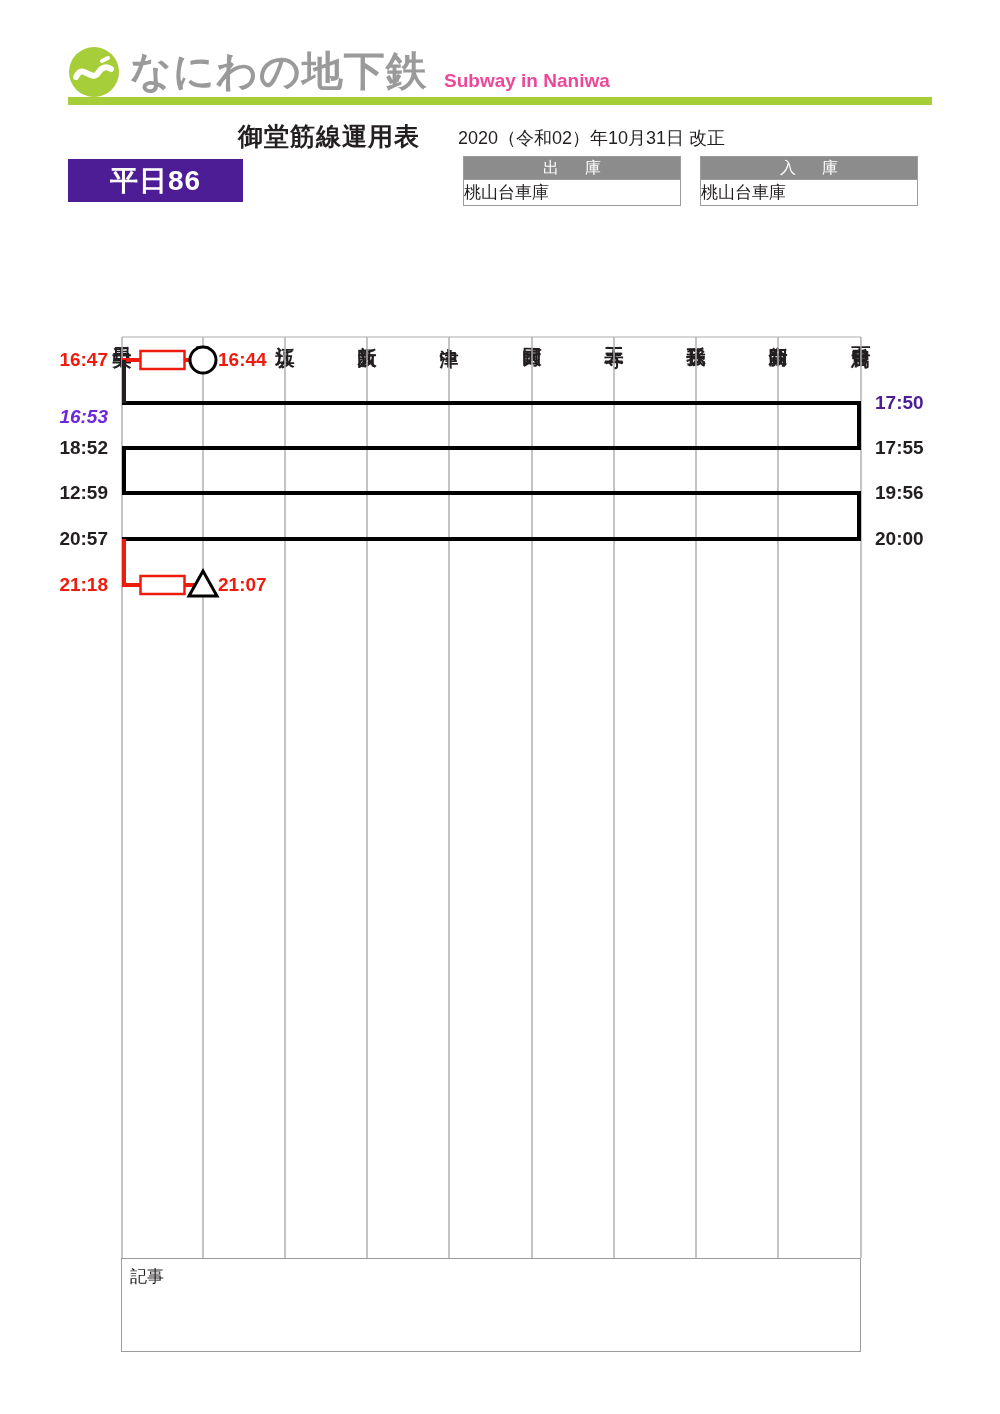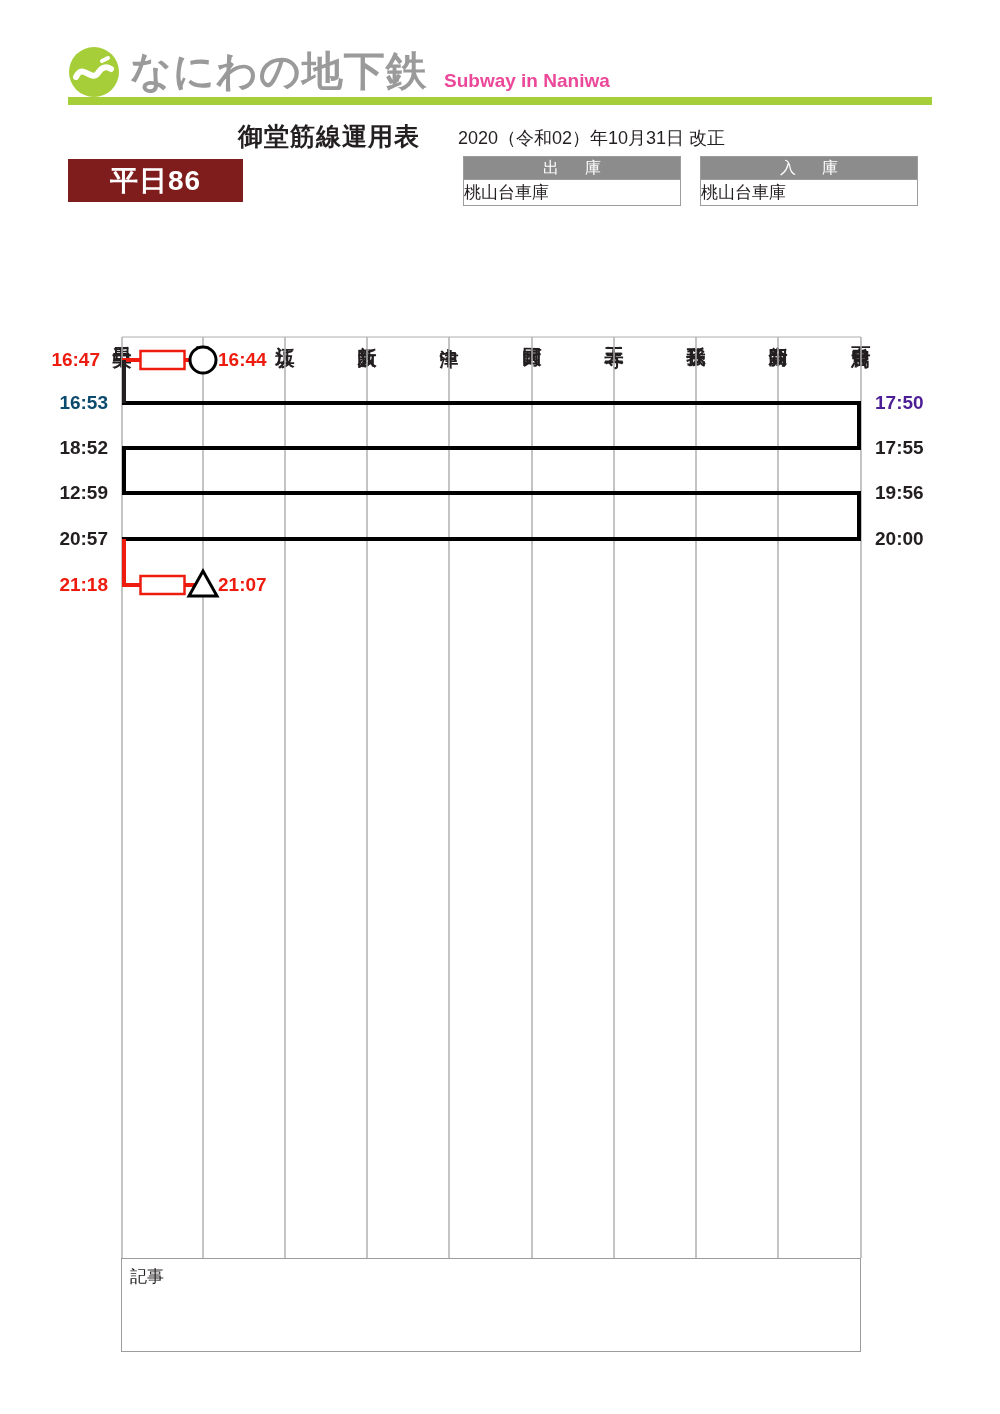--- a/index.html
+++ b/index.html
@@ -78,21 +78,21 @@
     white-space: nowrap;
   }
 
   
   #duty-badge {
     position: absolute;
     left: 68px;
     top: 159px;
     width: 175px;
     height: 43px;
-    background: #7f1d1d;
+    background: #4c1d95;
     color: #ffffff;
     font-size: 28px;
     font-weight: bold;
     display: flex;
     align-items: center;
     justify-content: center;
     letter-spacing: 1px;
   }
 
   
@@ -254,22 +254,22 @@
       <path d="M859 493 L859 539" stroke="#000000" stroke-width="4" fill="none"></path>
       <path d="M124 539 L124 585" stroke="#ee1c0e" stroke-width="4" fill="none"></path>
       <rect x="140.5" y="351" width="44" height="18" fill="#ffffff" stroke="#ee1c0e" stroke-width="2.5"></rect>
       <circle cx="203" cy="360" r="13" fill="#ffffff" stroke="#000000" stroke-width="3"></circle>
       <rect x="140.5" y="576" width="44" height="18" fill="#ffffff" stroke="#ee1c0e" stroke-width="2.5"></rect>
       <polygon points="203,571 189,596 217,596" fill="#ffffff" stroke="#000000" stroke-width="3"></polygon>
     </g>
 </svg>
 
 <div id="time-labels">
-    <div class="tlabel left" style="left: 100px; top: 360px; color: rgb(238, 28, 14);">16:47</div>
-    <div class="tlabel left" style="left: 108px; top: 403px; color: #0c4a6e;">16:53</div>
+    <div class="tlabel left" style="left: 108px; top: 360px; color: rgb(238, 28, 14);">16:47</div>
+    <div class="tlabel left" style="left: 108px; top: 417px; color: #6d28d9; font-style: italic;">16:53</div>
     <div class="tlabel left" style="left: 108px; top: 448px; color: rgb(35, 31, 32);">18:52</div>
     <div class="tlabel left" style="left: 108px; top: 493px; color: rgb(35, 31, 32);">12:59</div>
     <div class="tlabel left" style="left: 108px; top: 539px; color: rgb(35, 31, 32);">20:57</div>
     <div class="tlabel left" style="left: 108px; top: 585px; color: rgb(238, 28, 14);">21:18</div>
     <div class="tlabel right" style="left: 875px; top: 403px; color: #4c1d95;">17:50</div>
     <div class="tlabel right" style="left: 875px; top: 448px; color: rgb(35, 31, 32);">17:55</div>
     <div class="tlabel right" style="left: 875px; top: 493px; color: rgb(35, 31, 32);">19:56</div>
     <div class="tlabel right" style="left: 875px; top: 539px; color: rgb(35, 31, 32);">20:00</div>
     <div class="tlabel right" style="left: 218px; top: 360px; color: rgb(238, 28, 14);">16:44</div>
     <div class="tlabel right" style="left: 218px; top: 585px; color: rgb(238, 28, 14);">21:07</div>

